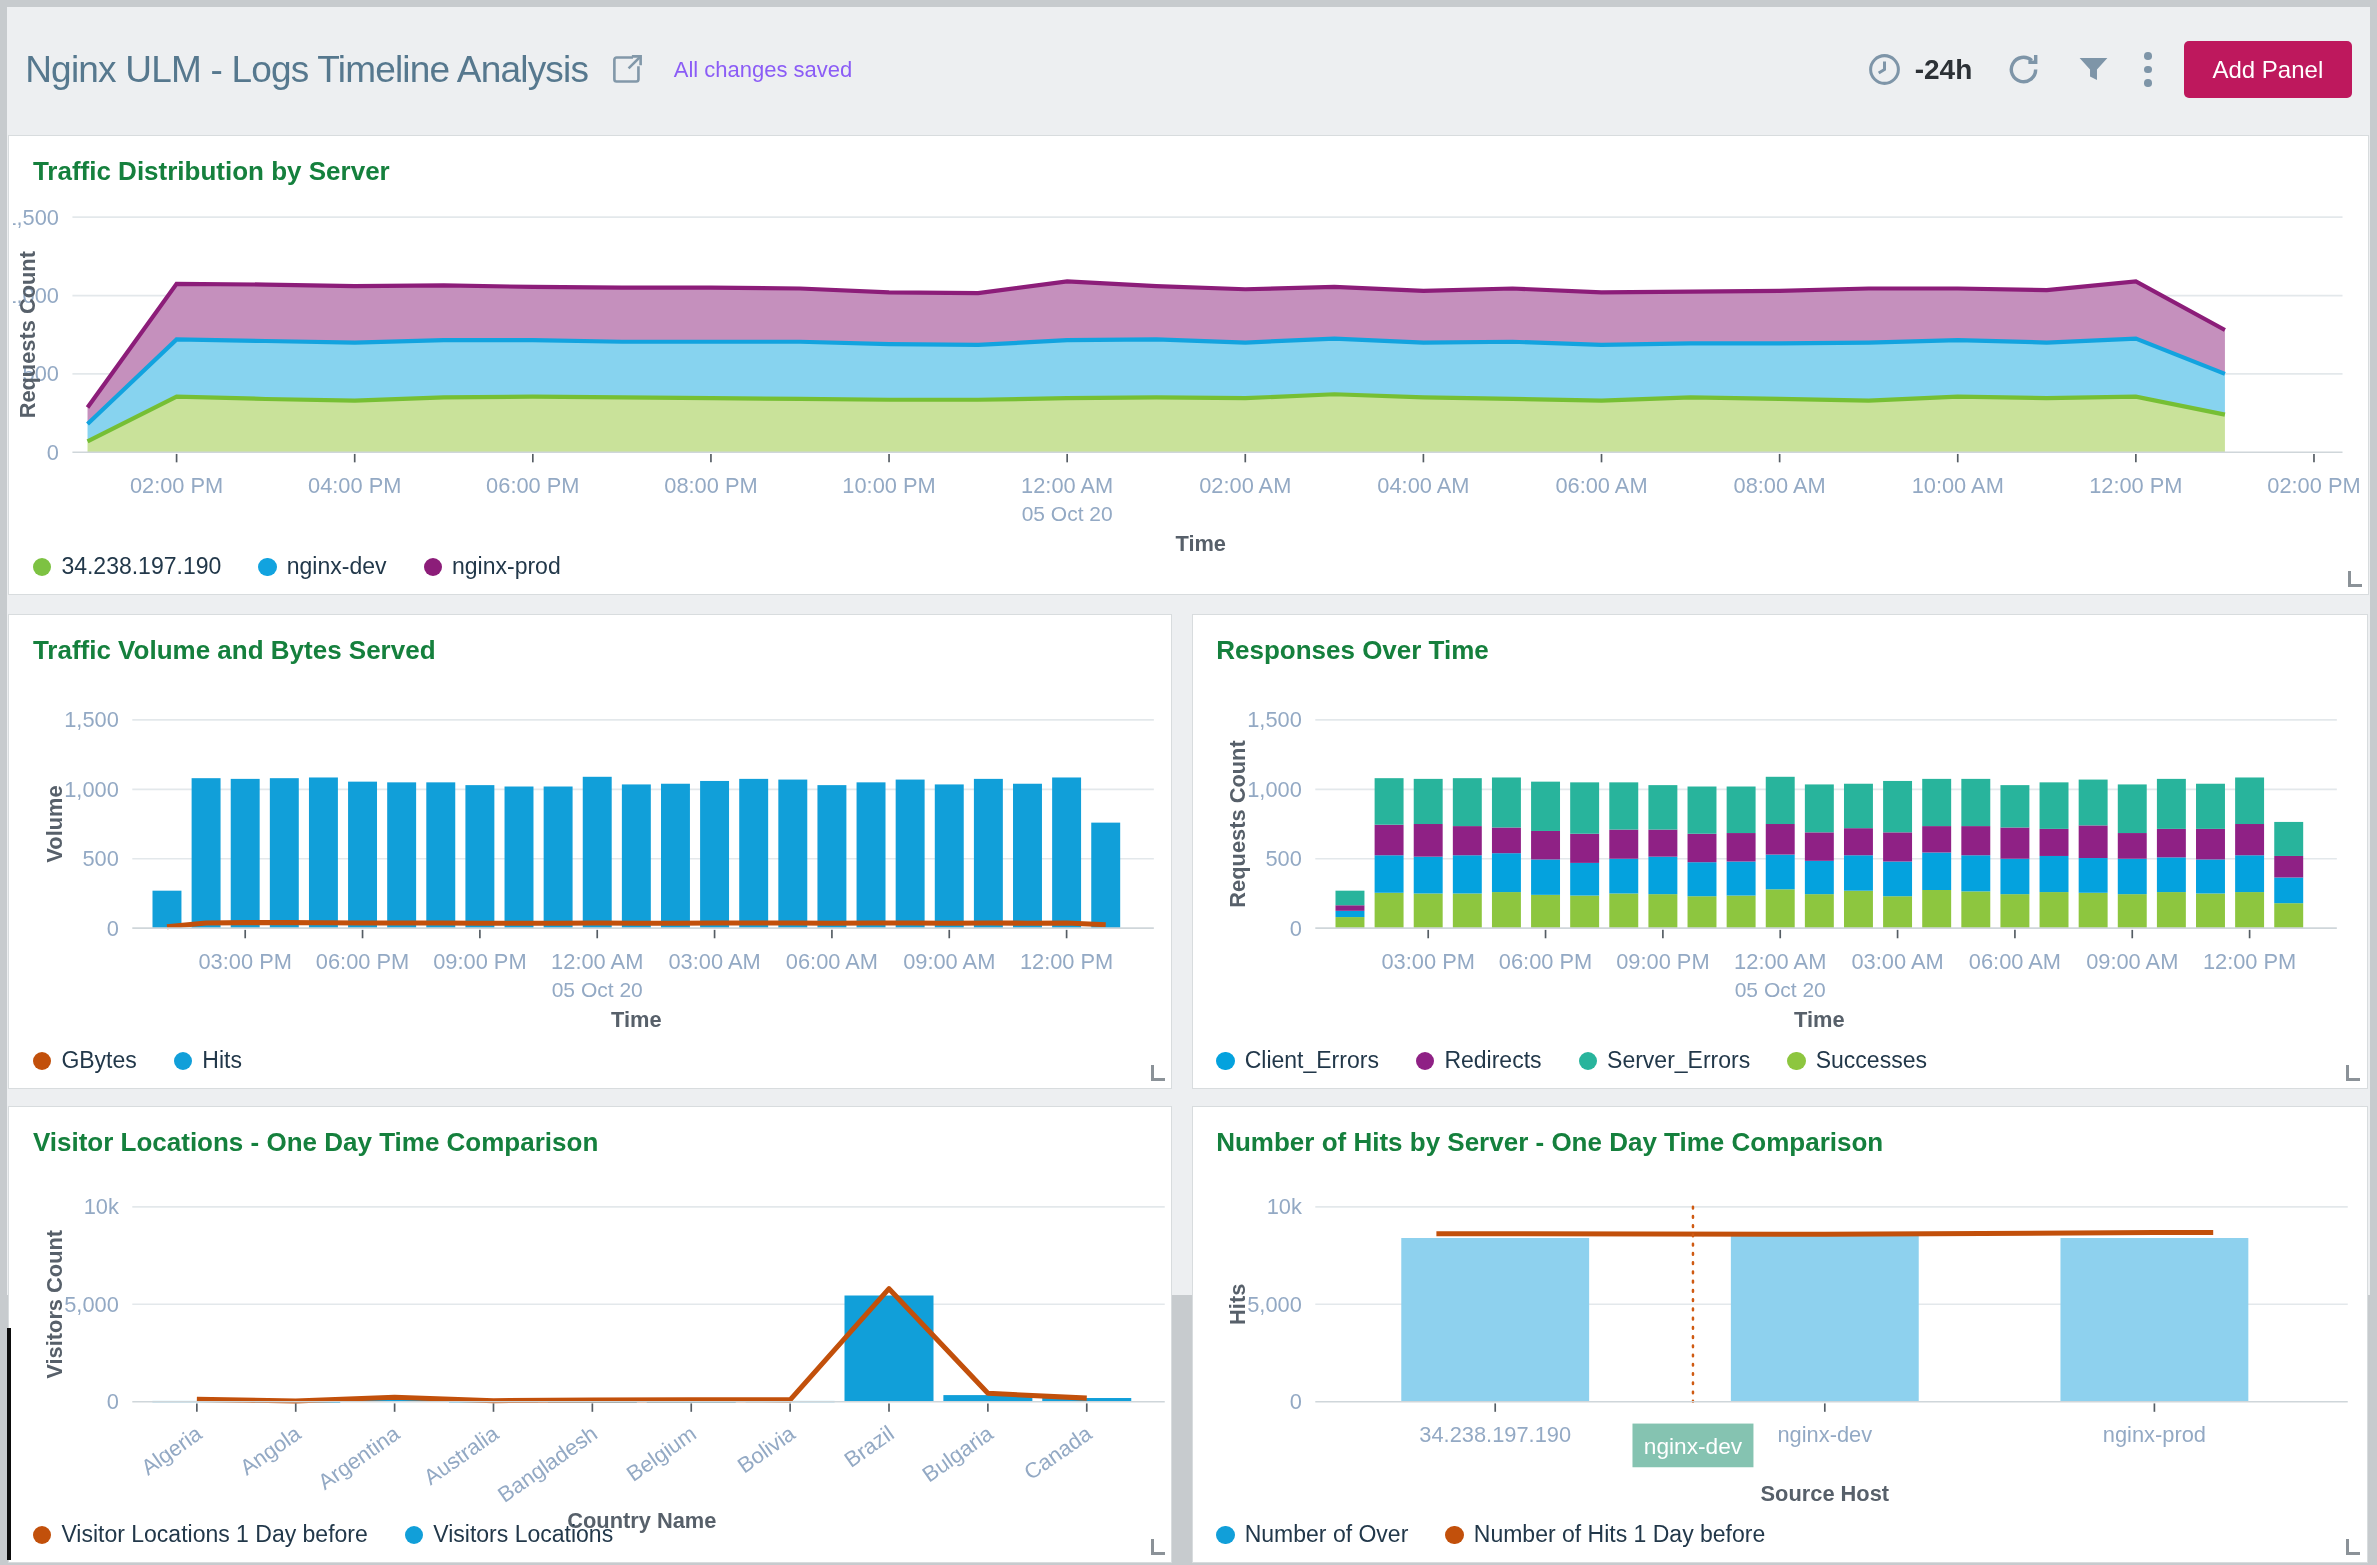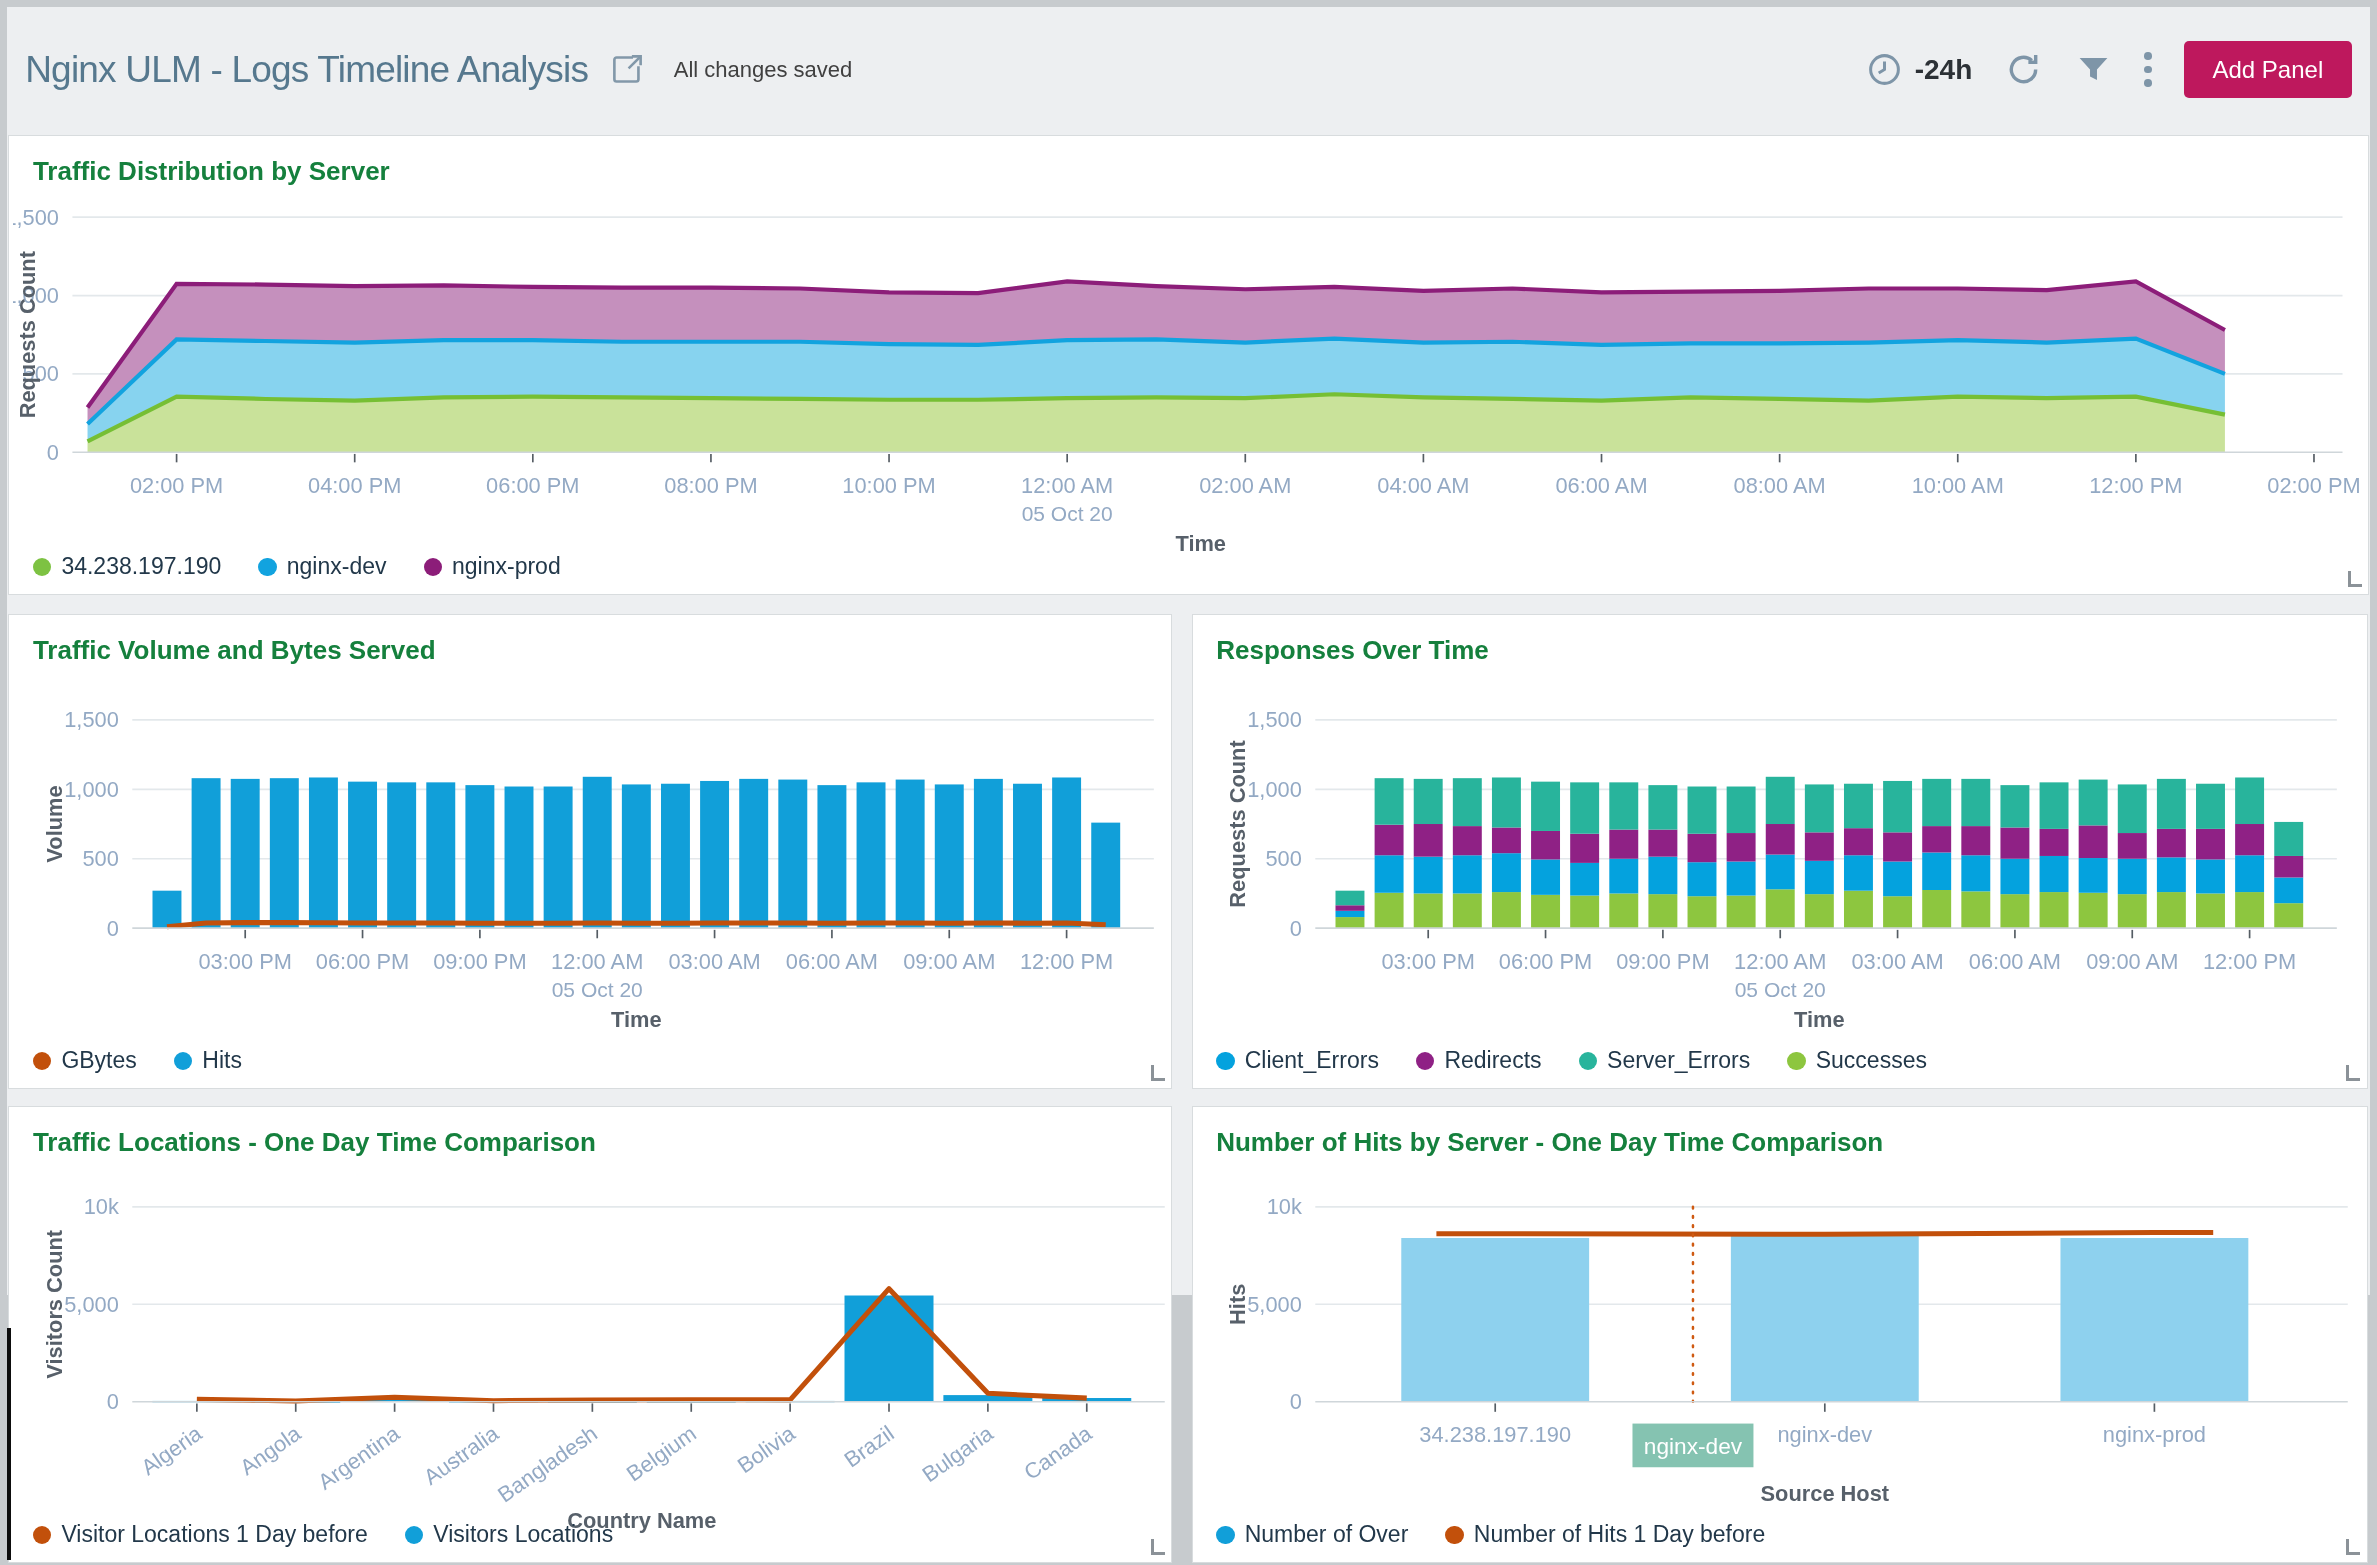--- a/index.html
+++ b/index.html
@@ -5,21 +5,21 @@
   html,body{margin:0;padding:0;}
   body{width:2377px;height:1566px;overflow:hidden;background:#c7cbce;
        font-family:"Liberation Sans","DejaVu Sans",sans-serif;}
   .screen{position:relative;width:2377px;height:1302px;background:#c7cbce;}
   .canvas{position:absolute;left:6.7px;top:6.7px;right:6.7px;bottom:6.7px;background:#edeff1;}
   
   .hdr{position:absolute;left:0;top:0;right:0;height:126px;display:flex;align-items:center;
        padding:0 18.5px;box-sizing:border-box;}
   .hdr-title{font-size:37px;color:#56788e;font-weight:400;letter-spacing:-0.8px;white-space:nowrap;}
   .hdr-share{margin-left:22px;color:#8298a9;}
-  .hdr-status{margin-left:28.6px;font-size:22px;color:#404040;}
+  .hdr-status{margin-left:28.6px;font-size:22px;color:#8b5cf6;}
   .hdr-right{margin-left:auto;display:flex;align-items:center;gap:32px;}
   .hdr-ico{color:#7e95a8;display:flex;align-items:center;justify-content:center;cursor:pointer;}
   .time-range{display:flex;align-items:center;gap:11.8px;}
   .time-range b{font-size:28px;color:#2c3136;font-weight:700;}
   .kebab{display:flex;flex-direction:column;gap:5.9px;}
   .kebab i{width:7.6px;height:7.6px;border-radius:50%;background:#7e95a8;display:block;}
   .btn-add{background:#be185d;color:#fff;font-size:24px;border:none;border-radius:5px;
            padding:14.3px 28.6px;cursor:pointer;}
   
   .panel{position:absolute;background:#fff;border:0.8px solid #d8dcde;box-sizing:border-box;}
@@ -368,21 +368,21 @@
           </span>
           <span class="item">
             <span class="dot" style="background: rgb(141, 198, 63);"></span>
             <span class="lab">Successes</span>
           </span>
         </div>
       <span class="rh"></span>
     </div>
 
     <div class="panel p4">
-      <div class="panel-title">Traffic Locations - One Day Time Comparison</div>
+      <div class="panel-title">Visitor Locations - One Day Time Comparison</div>
       <svg id="svg3" class="chart" width="1161" height="380" viewBox="0 0 1382 452">
           <text x="126" y="293" text-anchor="end" class="tick">0</text>
           <line x1="142" y1="168" x2="1371" y2="168" stroke="#e3e8eb" stroke-width="2"></line>
           <text x="126" y="177" text-anchor="end" class="tick">5,000</text>
           <line x1="142" y1="52" x2="1371" y2="52" stroke="#e3e8eb" stroke-width="2"></line>
           <text x="126" y="61" text-anchor="end" class="tick">10k</text>
           <rect x="165.885" y="283.072" width="105.93" height="1.5" fill="#119fd9"></rect>
           <rect x="283.58500000000004" y="283.8144" width="105.93" height="1.5" fill="#119fd9"></rect>
           <rect x="401.28499999999997" y="281.216" width="105.93" height="2.783999999999992" fill="#119fd9"></rect>
           <rect x="518.985" y="283.42" width="105.93" height="1.5" fill="#119fd9"></rect>

